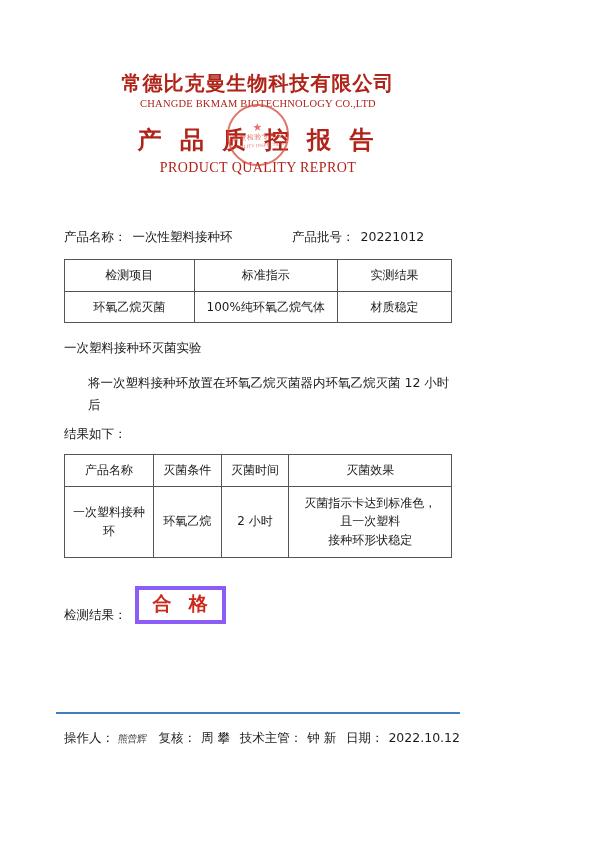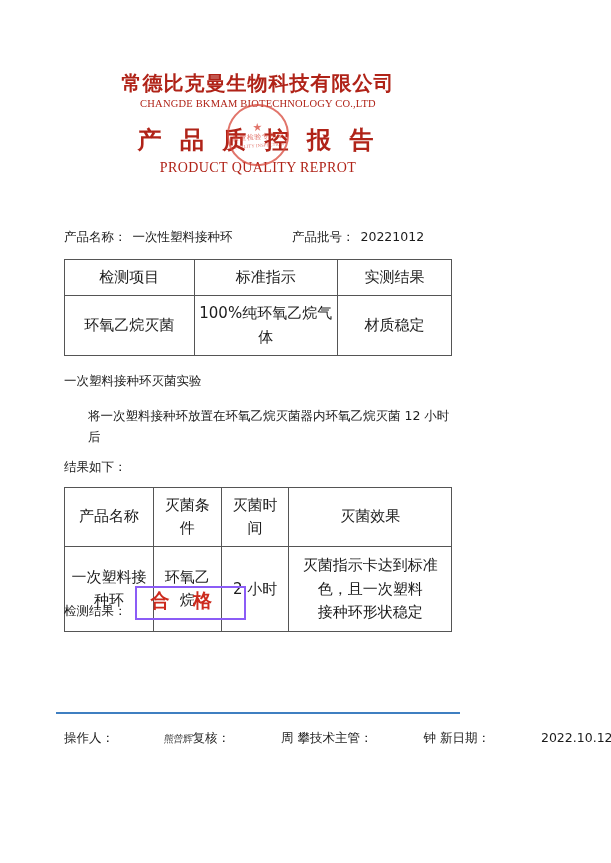--- a/index.html
+++ b/index.html
@@ -119,21 +119,21 @@
   }
   .info-cell.left { width: 228px; margin-top: 31px; }
   .info-label { color: #1b1b1b; }
   .info-value { margin-left: 6px; color: #1b1b1b; }
 
   
   table.doc-table {
     border-collapse: collapse;
     margin: 10px 64px 0 64px;
     width: calc(100% - 128px);
-    font-size: 15px;
+    font-size: 12px;
     font-family: "DejaVu Sans", sans-serif;
   }
   table.doc-table th,
   table.doc-table td {
     border: 1px solid #555;
     text-align: center;
     padding: 6px 4px;
     font-weight: normal;
     line-height: 1.55;
   }
@@ -153,27 +153,27 @@
     position: absolute;
     left: 64px;
     top: 586px;
     display: flex;
     align-items: flex-end;
     font-size: 12.5px;
     font-family: "DejaVu Sans", sans-serif;
   }
   .result-box {
     margin-left: 8px;
-    border: 2px solid #8b5cf6;
+    border: 4px solid #8b5cf6;
     color: #cc2a1d;
-    font-family: Liberation Mono, monospace;
+    font-family: Liberation Sans, sans-serif;
     font-weight: bold;
     font-size: 19px;
     letter-spacing: 6px;
-    padding: 4px 26px 5px 14px;
+    padding: 4px 8px 5px 14px;
     line-height: 1.1;
   }
 
   
   .footer-rule {
     position: absolute;
     left: 56px;
     right: 56px;
     top: 712px;
     height: 2px;
@@ -182,21 +182,21 @@
   .footer {
     position: absolute;
     left: 64px;
     right: 56px;
     top: 730px;
     display: flex;
     font-size: 12.5px;
     font-family: "DejaVu Sans", sans-serif;
     align-items: baseline;
   }
-  .footer-item { display: flex; align-items: baseline; white-space: nowrap; gap: 46px; }
+  .footer-item { display: flex; align-items: baseline; white-space: nowrap; }
   .footer-label { color: #1b1b1b; }
   .sig {
     font-family: "DejaVu Serif", serif;
     font-size: 11px;
     color: #222;
     margin-left: 4px;
     transform: skewX(-8deg);
     letter-spacing: -0.5px;
   }
   .sig.scribble { font-size: 10px; opacity: 0.85; }

